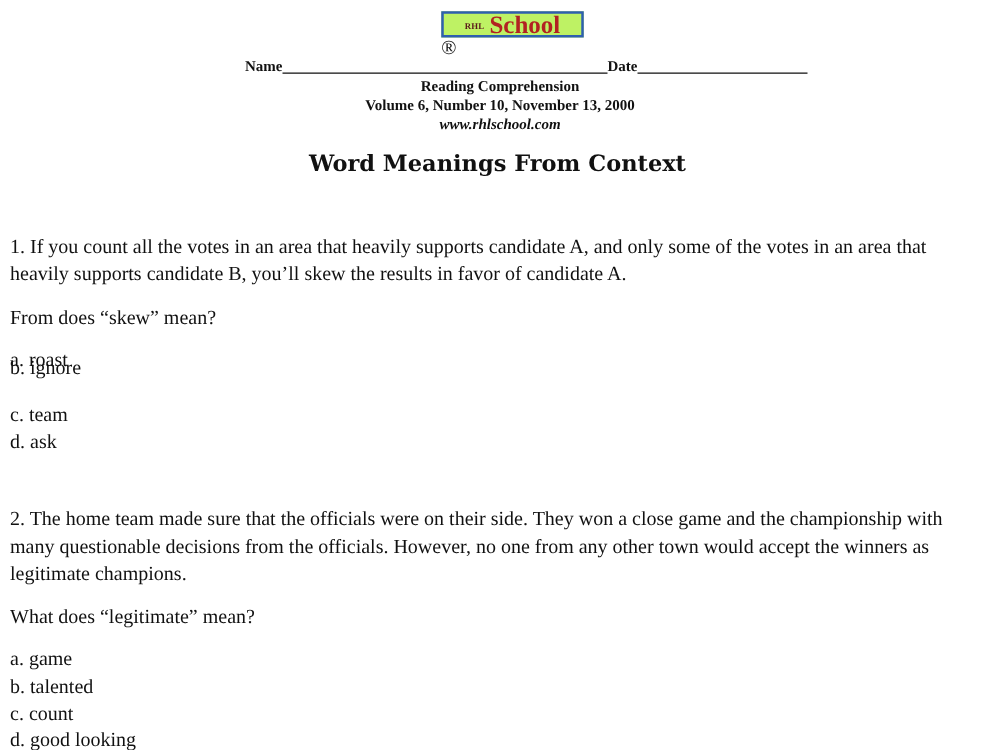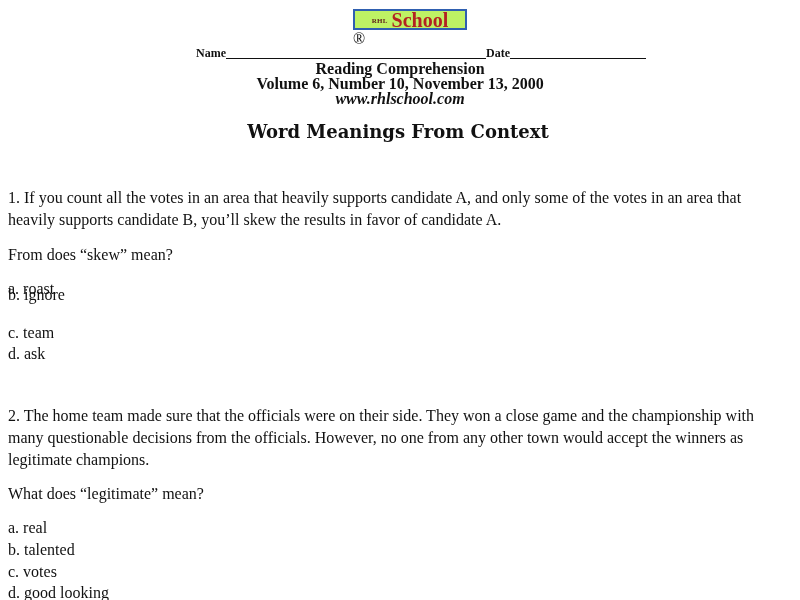--- a/index.html
+++ b/index.html
@@ -5,21 +5,21 @@
     html, body { margin: 0; padding: 0; background: #ffffff; }
     body { width: 800px; height: 600px; overflow: hidden; position: relative; color: #111; font-family: "Liberation Serif", serif; }
     .logo-wrap { position: absolute; left: 353px; top: 9px; width: 92px; height: 21px; }
     .logo { width: 114px; height: 21px; box-sizing: border-box; background: #bef264; border: 2px solid #2f5fb0; display: flex; align-items: center; justify-content: center; gap: 4px; }
     .logo .rhl { font-family: "Liberation Serif", serif; font-weight: bold; font-size: 7px; color: #5a1a1a; letter-spacing: 0.2px; margin-top: 2px; }
     .logo .school { font-family: Liberation Serif, serif; font-weight: bold; font-size: 20px; color: #b22222; line-height: 1; }
     .name-row { position: absolute; top: 46px; left: 172px; width: 460px; font-weight: bold; font-size: 12px; display: flex; align-items: flex-start; margin-left: 24px; }
     .line { display: inline-block; border-bottom: 1px solid #111; height: 12px; }
     .line.name { width: 260px; }
     .line.date { width: 136px; }
-    .hdr { position: absolute; left: 0; width: 800px; text-align: center; font-weight: bold; font-size: 16px; line-height: 14px; }
+    .hdr { position: absolute; left: 0; width: 800px; text-align: center; font-weight: bold; font-size: 12px; line-height: 14px; }
     .title { position: absolute; top: 121px; left: 0; width: 796px; text-align: center; font-family: "DejaVu Serif", serif; font-weight: bold; font-size: 18px; }
     .p { position: absolute; left: 8px; width: 780px; font-size: 16px; line-height: 22px; }
     .opt { position: absolute; left: 8px; font-size: 16px; line-height: 22px; }
     b { font-weight: normal; }
   </style>
 </head>
 <body>
 
 <div class="logo-wrap">
   <div class="logo">
@@ -50,16 +50,16 @@
 <div class="opt" style="top:278px;">a. roast</div>
 <div class="opt" style="top:284px;">b. ignore</div>
 <div class="opt" style="top:322px;">c. team</div>
 <div class="opt" style="top:343px;">d. ask</div>
 
 <div class="p" style="top:405px;">
   <span>2.</span>
   <span>The home team made sure that the officials were on their side. They won a close game and the championship with many questionable decisions from the officials. However, no one from any other town would accept the winners as </span><b>legitimate</b><span> champions.</span>
 </div>
 <div class="p" style="top:483px;">What does “legitimate” mean?</div>
-<div class="opt" style="top:517px;">a. real</div>
+<div class="opt" style="top:517px;">a. game</div>
 <div class="opt" style="top:539px;">b. talented</div>
-<div class="opt" style="top:561px;">c. votes</div>
+<div class="opt" style="top:561px;">c. count</div>
 <div class="opt" style="top:582px;">d. good looking</div>
 
 </body></html>

